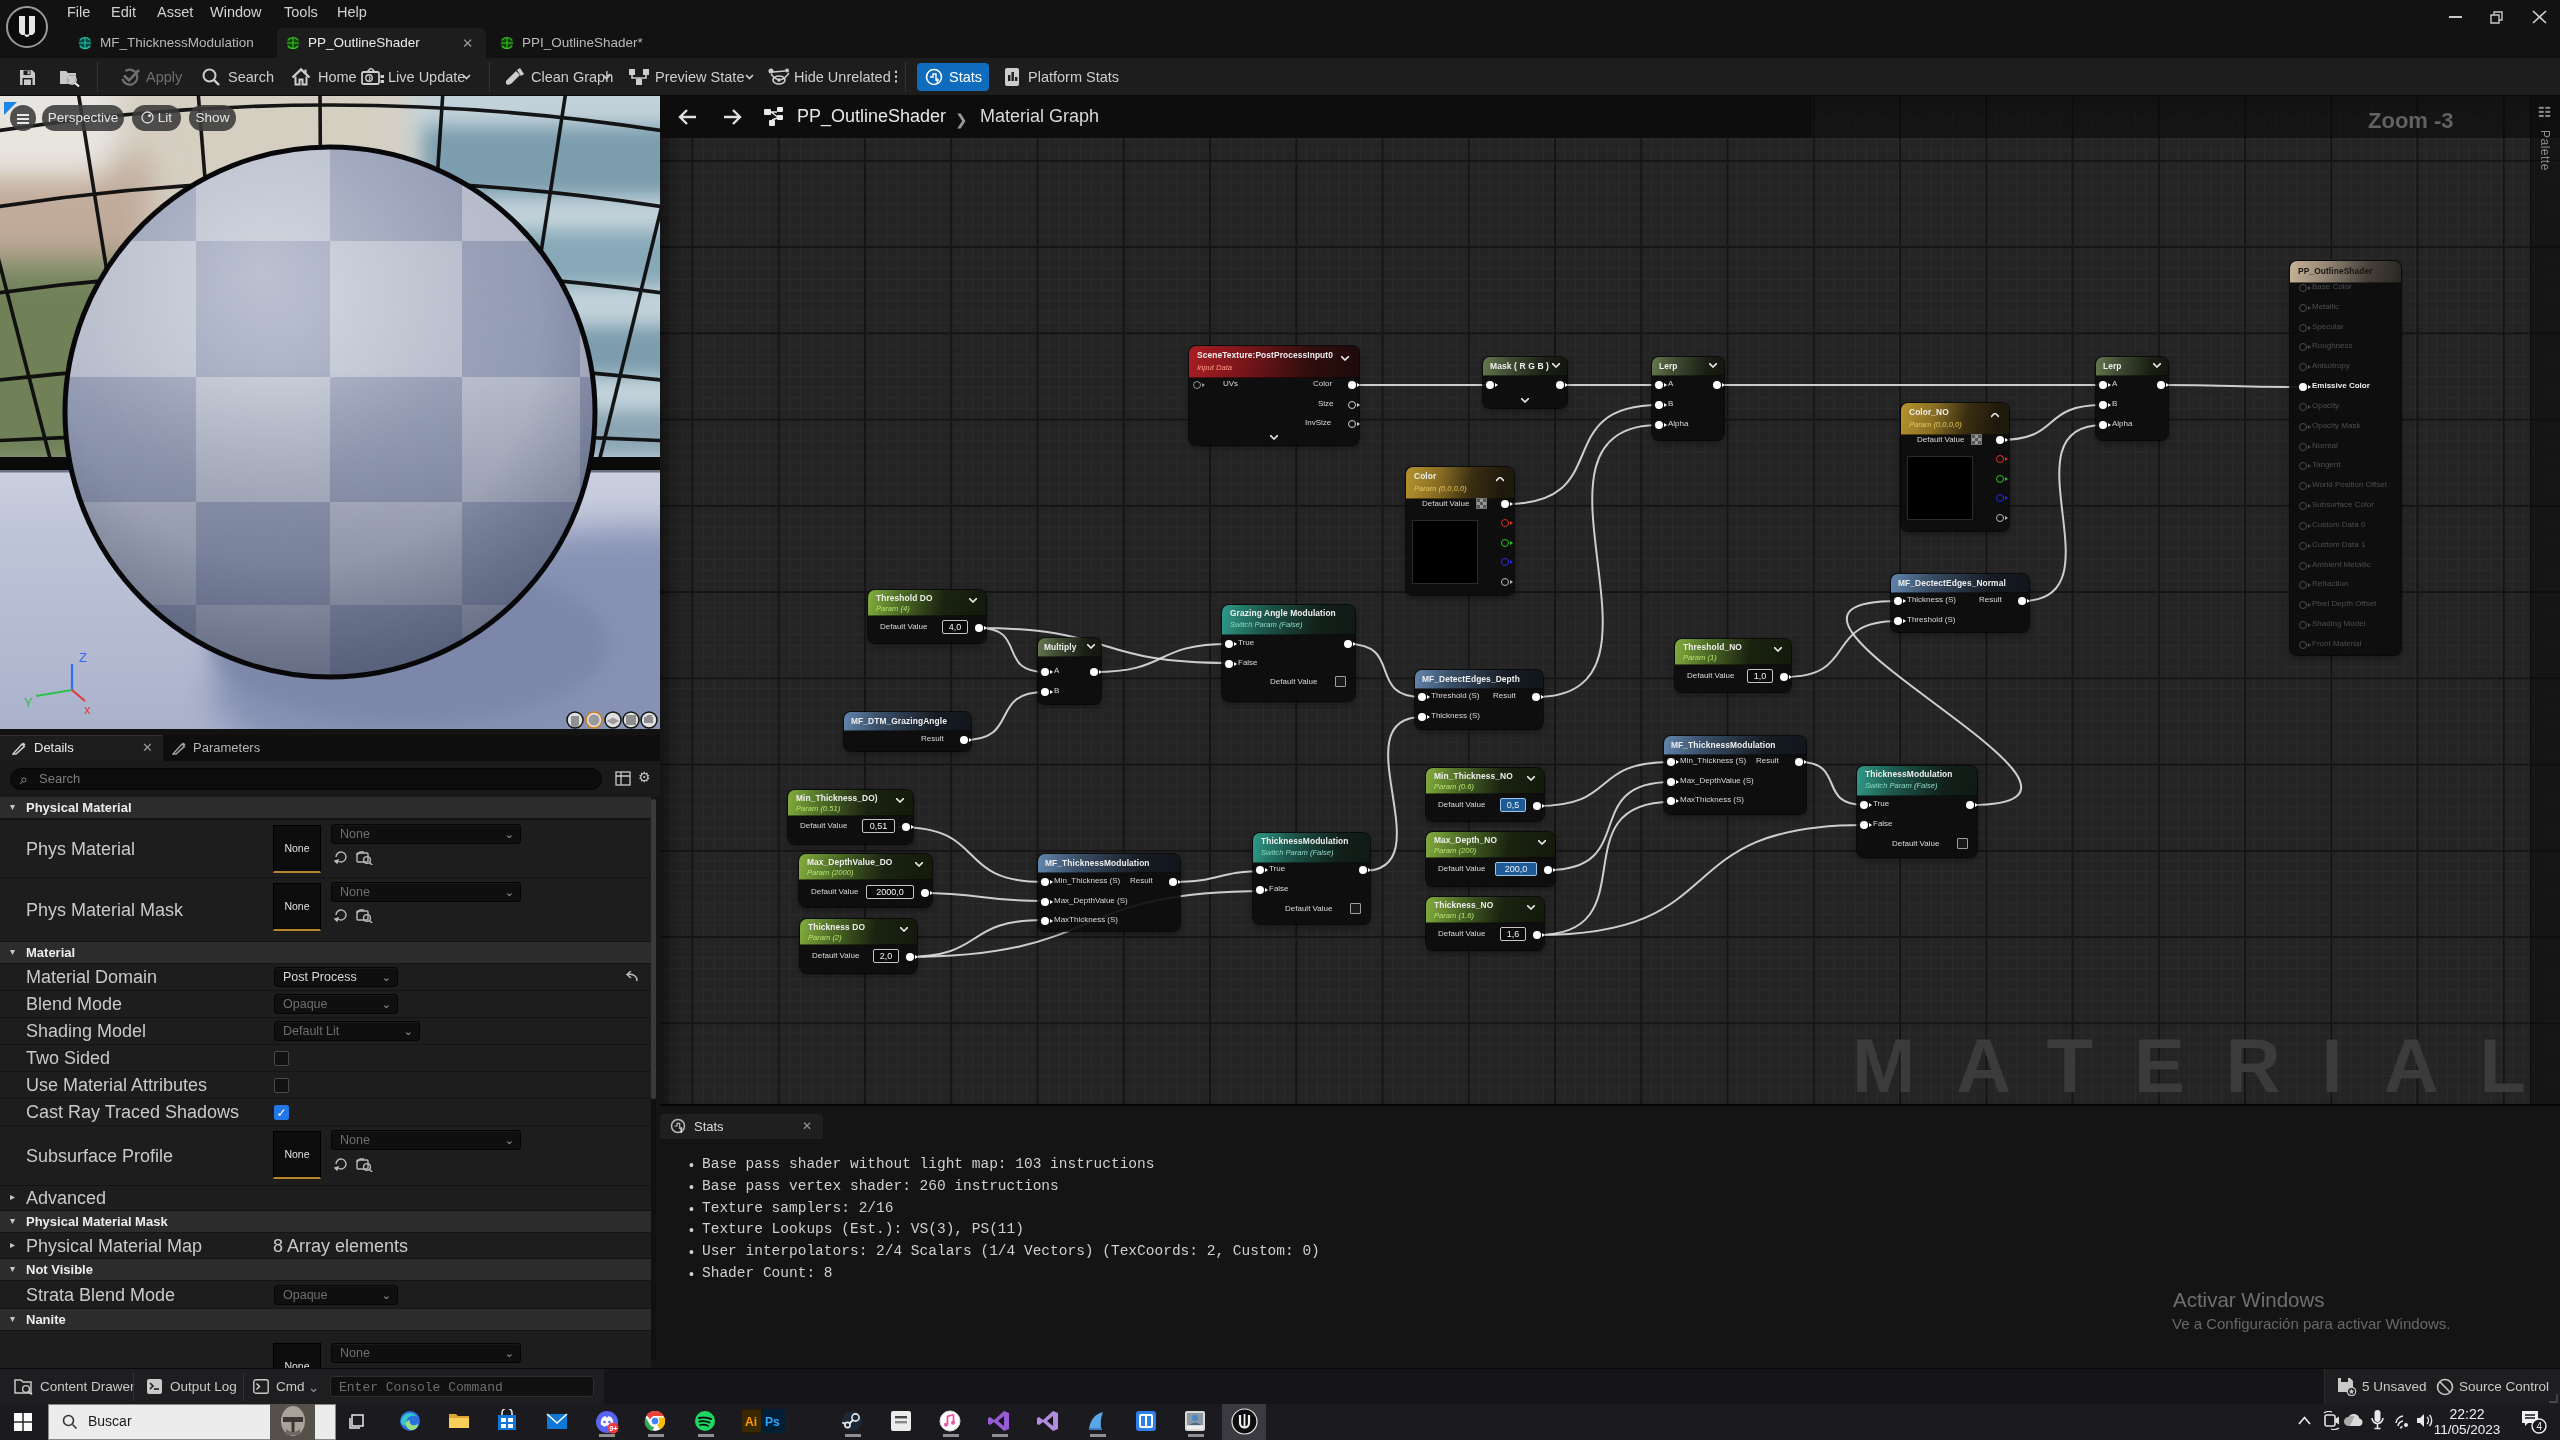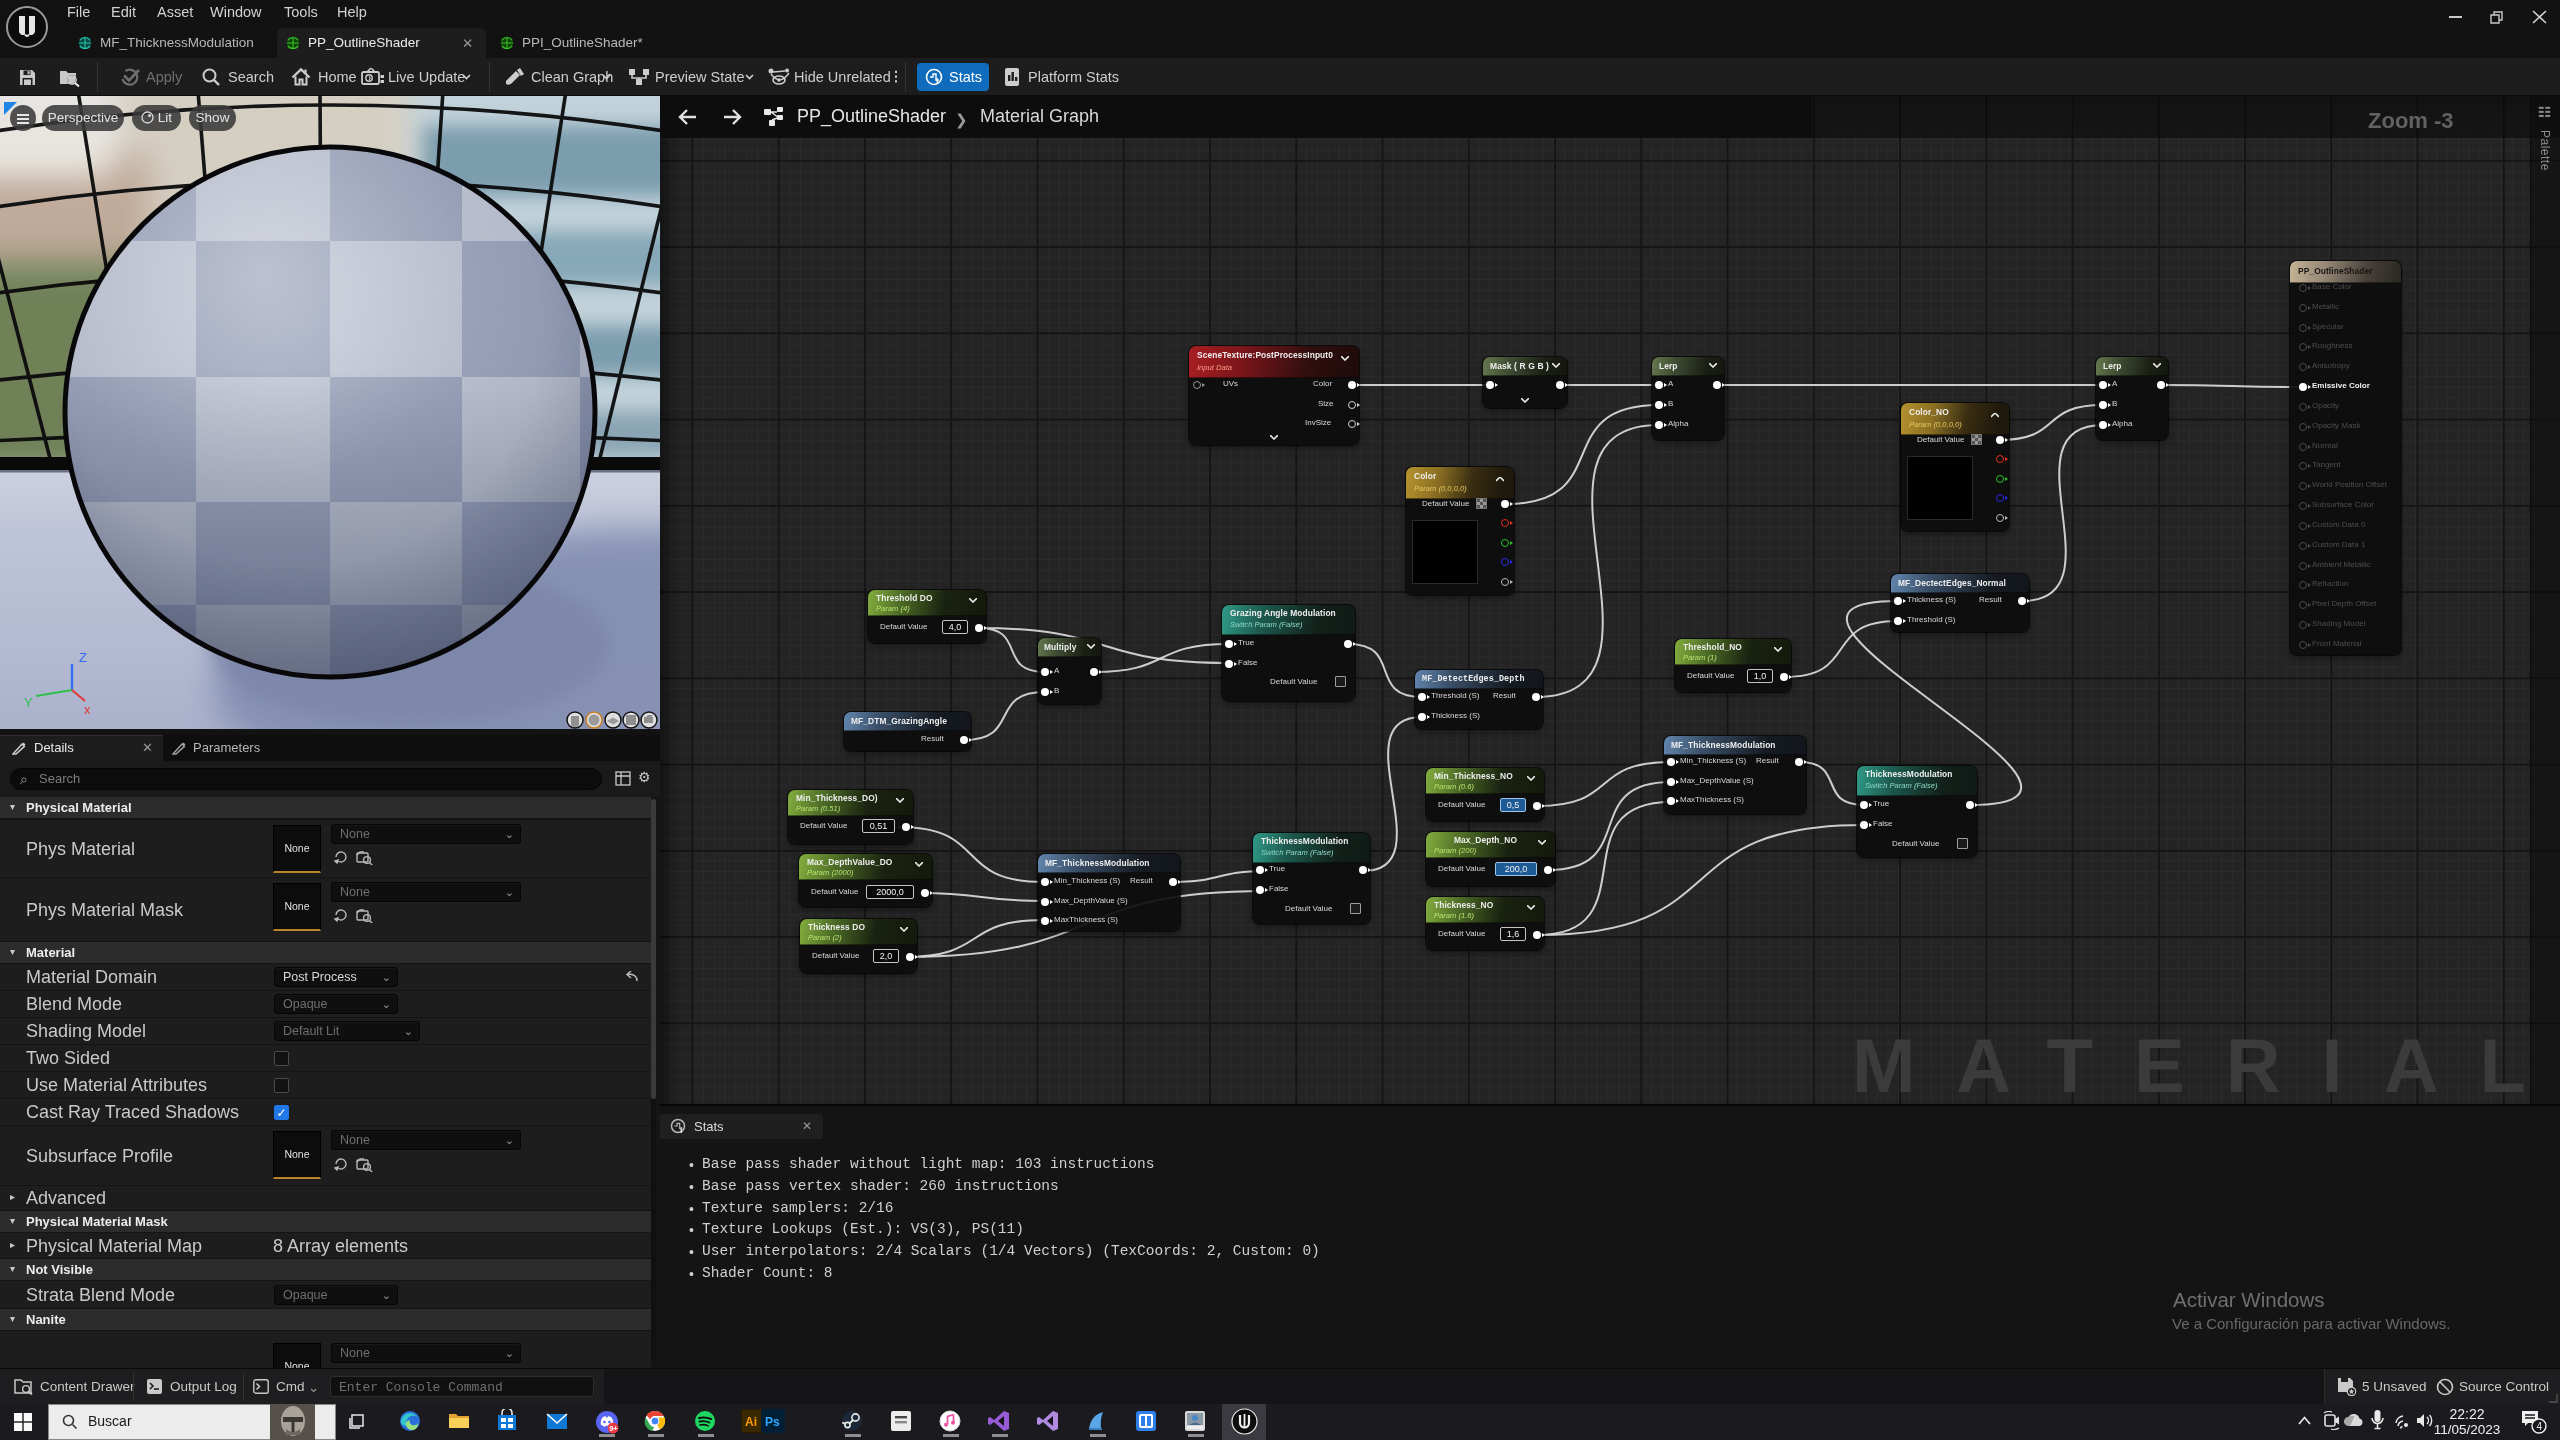--- a/index.html
+++ b/index.html
@@ -332,21 +332,21 @@
     <svg class="abs" style="left:1527px;top:776px" width="8" height="5" viewBox="0 0 8 5">
       <path d="M0 0 L4 4 L8 0" stroke="#e8e8e8" stroke-width="1.6" fill="none"></path>
     </svg>
     <div class="nlab" style="left:1438px;top:800px;">Default Value</div>
     <div class="vbox sel" style="left:1500px;top:798px;width:26px;">0,5</div>
     <i class="pf" style="left:1533px;top:802px;background:#fff"></i>
     <i class="pt" style="left:1542px;top:804px;border-left-color:#fff"></i>
     <div class="node" style="left:1426px;top:832px;width:129px;height:54px">
       <div class="nh" style="height:26px;background:linear-gradient(100deg,#83ad3e 0%,#4a6825 30%,#1a2210 64%,#131a0b 100%)"></div>
     </div>
-    <div class="ntit" style="left:1434px;top:835px;margin-left:20px;">Max_Depth_NO</div>
+    <div class="ntit" style="left:1434px;top:835px;">Max_Depth_NO</div>
     <div class="nsub" style="left:1434px;top:846px;color:#b9e271">Param (200)</div>
     <svg class="abs" style="left:1538px;top:840px" width="8" height="5" viewBox="0 0 8 5">
       <path d="M0 0 L4 4 L8 0" stroke="#e8e8e8" stroke-width="1.6" fill="none"></path>
     </svg>
     <div class="nlab" style="left:1438px;top:864px;">Default Value</div>
     <div class="vbox sel" style="left:1495px;top:862px;width:42px;">200,0</div>
     <i class="pf" style="left:1544px;top:866px;background:#fff"></i>
     <i class="pt" style="left:1553px;top:868px;border-left-color:#fff"></i>
     <div class="node" style="left:1426px;top:897px;width:118px;height:53px">
       <div class="nh" style="height:26px;background:linear-gradient(100deg,#83ad3e 0%,#4a6825 30%,#1a2210 64%,#131a0b 100%)"></div>
@@ -444,21 +444,21 @@
     <div class="node" style="left:844px;top:712px;width:127px;height:39px">
       <div class="nh" style="height:19px;background:linear-gradient(100deg,#6286ae 0%,#3a4f68 28%,#161b22 72%,#12161c 100%)"></div>
     </div>
     <div class="ntit" style="left:851px;top:716px;">MF_DTM_GrazingAngle</div>
     <div class="nlab" style="left:921px;top:734px;">Result</div>
     <i class="pf" style="left:960px;top:736px;background:#fff"></i>
     <i class="pt" style="left:969px;top:738px;border-left-color:#fff"></i>
     <div class="node" style="left:1415px;top:670px;width:128px;height:59px">
       <div class="nh" style="height:19px;background:linear-gradient(100deg,#6286ae 0%,#3a4f68 28%,#161b22 72%,#12161c 100%)"></div>
     </div>
-    <div class="ntit" style="left:1422px;top:674px;font-family:Liberation Mono, monospace;">MF_DetectEdges_Depth</div>
+    <div class="ntit" style="left:1422px;top:674px;">MF_DetectEdges_Depth</div>
     <i class="pf" style="left:1418px;top:693.0px;background:#fff"></i>
     <i class="pt" style="left:1427px;top:695.0px;border-left-color:#fff"></i>
     <div class="nlab" style="left:1431px;top:691.0px;">Threshold (S)</div>
     <i class="pf" style="left:1418px;top:712.6px;background:#fff"></i>
     <i class="pt" style="left:1427px;top:714.6px;border-left-color:#fff"></i>
     <div class="nlab" style="left:1431px;top:710.6px;">Thickness (S)</div>
     <div class="nlab" style="left:1493px;top:691px;">Result</div>
     <i class="pf" style="left:1532px;top:693px;background:#fff"></i>
     <i class="pt" style="left:1541px;top:695px;border-left-color:#fff"></i>
     <div class="node" style="left:1891px;top:574px;width:138px;height:58px">

